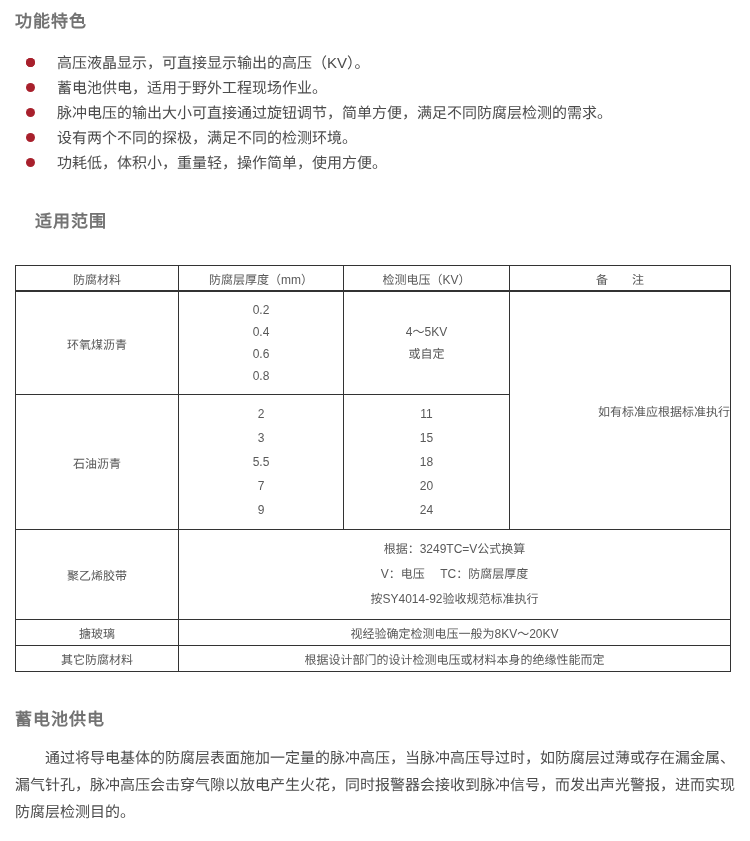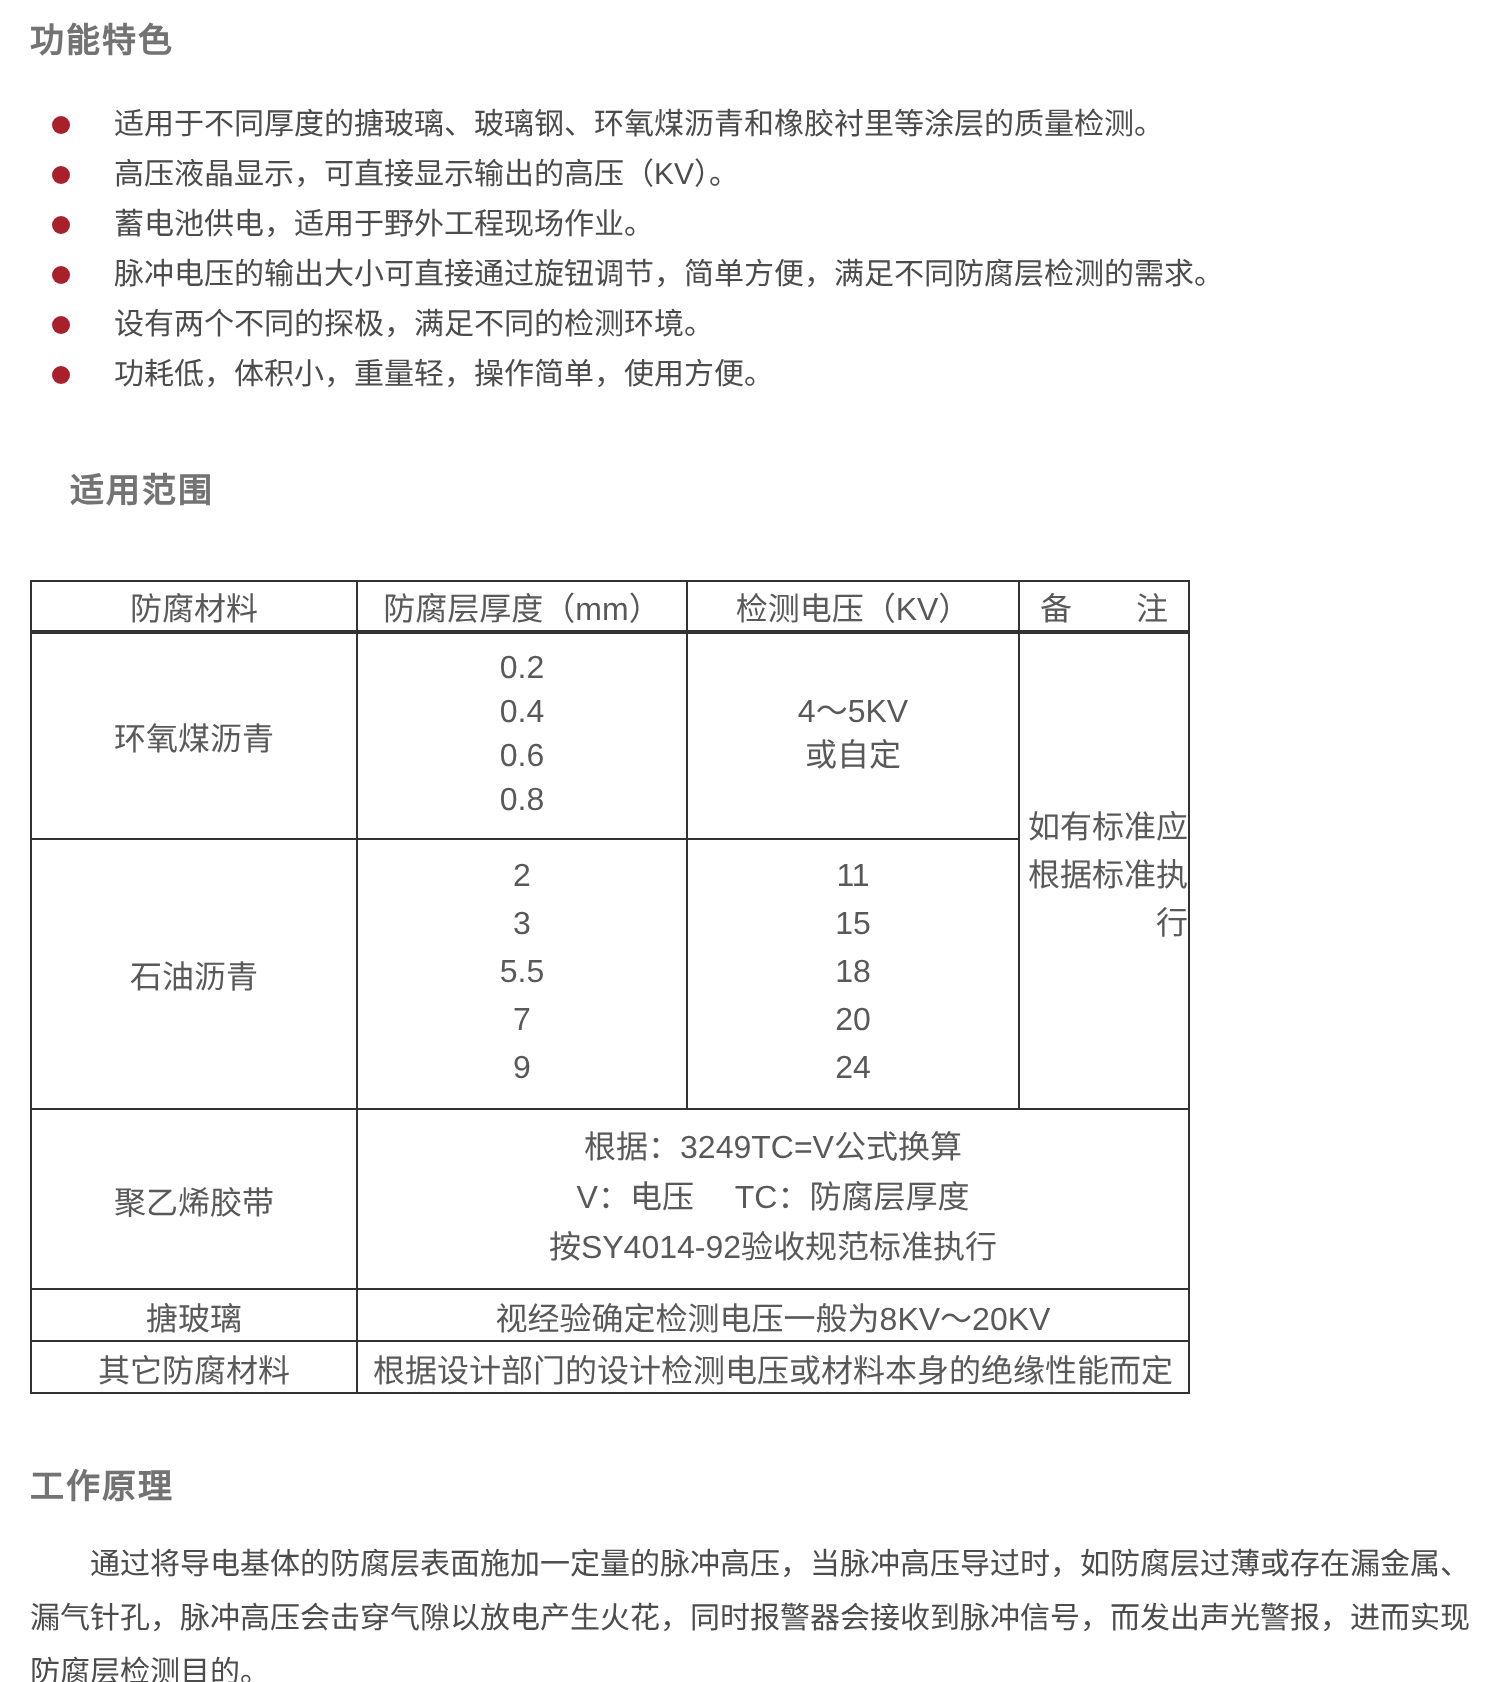--- a/index.html
+++ b/index.html
@@ -45,22 +45,22 @@
     background: #a8202c;
   }
 
   h2.scope-title { margin-top: 37px; margin-left: 20px; }
 
   
   table.scope-table {
     margin-top: 31px;
     border-collapse: collapse;
     table-layout: fixed;
-    width: 580px;
-    font-size: 16px;
+    width: 716px;
+    font-size: 12px;
     color: #595959;
   }
   .scope-table col.c1 { width: 163px; }
   .scope-table col.c2 { width: 165px; }
   .scope-table col.c3 { width: 166px; }
   .scope-table th, .scope-table td {
     border: 1px solid #333333;
     text-align: center;
     vertical-align: middle;
     padding: 0;
@@ -92,21 +92,20 @@
 </head>
 <body>
 
 <div class="page">
 
   <h2 class="sec-title">功能特色</h2>
 
   <ul class="features">
     <li>
       <span class="dot"></span>
-      <span>适用于不同厚度的搪玻璃、玻璃钢、环氧煤沥青和橡胶衬里等涂层的质量检测。</span>
     </li>
     <li>
       <span class="dot"></span>
       <span>高压液晶显示，可直接显示输出的高压（KV）。</span>
     </li>
     <li>
       <span class="dot"></span>
       <span>蓄电池供电，适用于野外工程现场作业。</span>
     </li>
     <li>
@@ -184,17 +183,17 @@
         <td>搪玻璃</td>
         <td colspan="3">视经验确定检测电压一般为8KV～20KV</td>
       </tr>
       <tr class="r5">
         <td>其它防腐材料</td>
         <td colspan="3">根据设计部门的设计检测电压或材料本身的绝缘性能而定</td>
       </tr>
     </tbody>
   </table>
 
-  <h2 class="sec-title principle-title">工作原理</h2>
+  <h2 class="sec-title principle-title">蓄电池供电</h2>
 
   <p class="principle-body">通过将导电基体的防腐层表面施加一定量的脉冲高压，当脉冲高压导过时，如防腐层过薄或存在漏金属、漏气针孔，脉冲高压会击穿气隙以放电产生火花，同时报警器会接收到脉冲信号，而发出声光警报，进而实现防腐层检测目的。</p>
 
 </div>
 
 </body></html>

